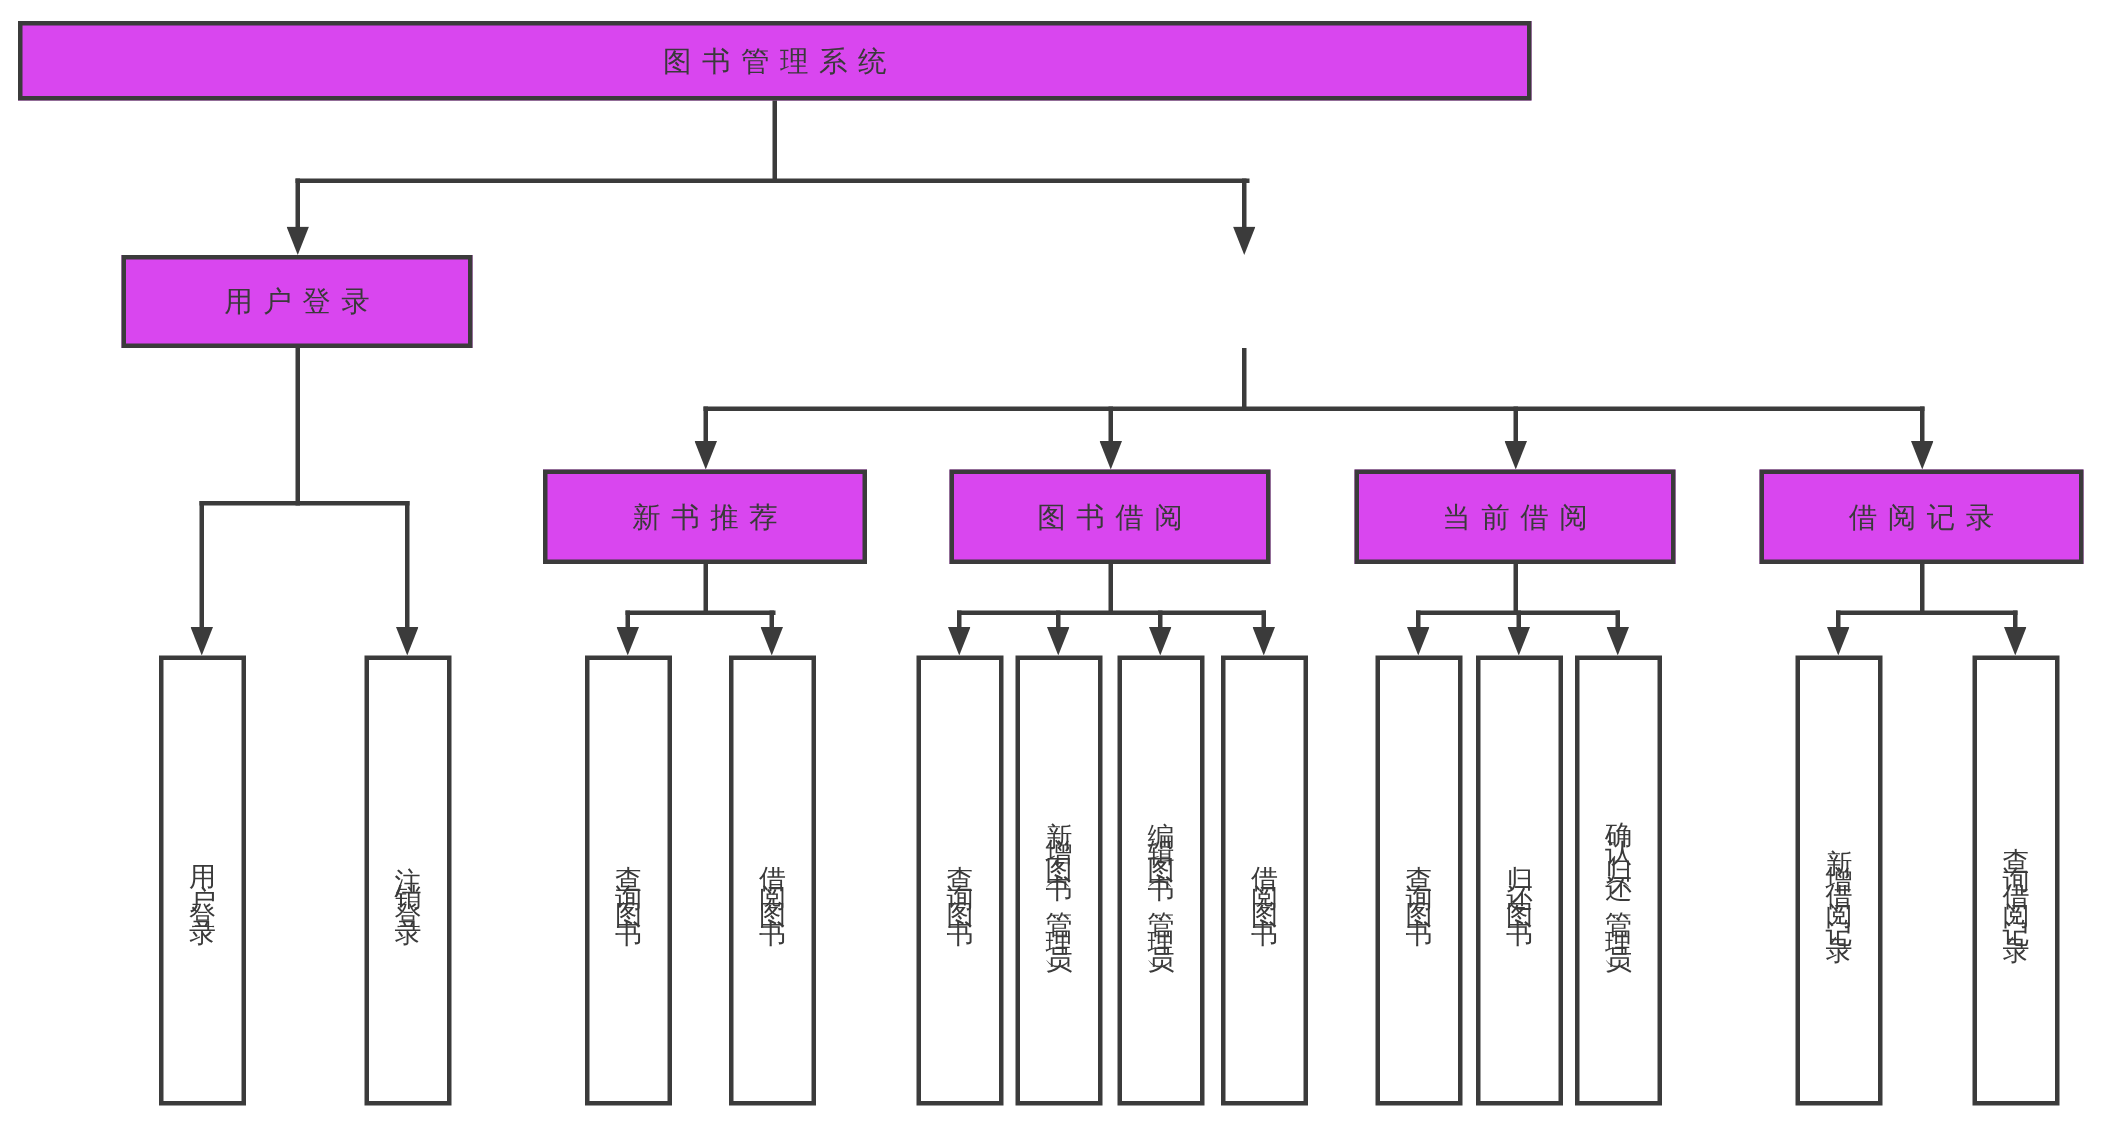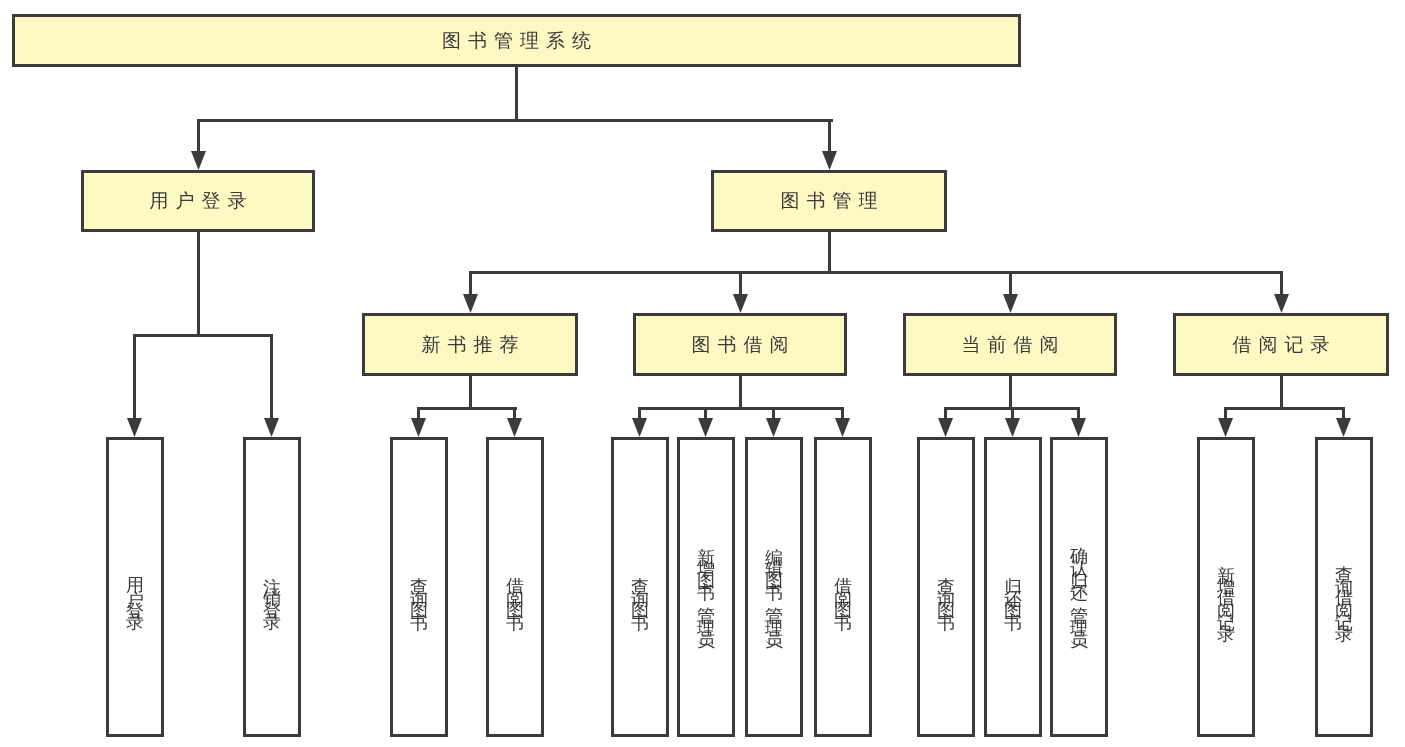--- a/index.html
+++ b/index.html
@@ -7,21 +7,21 @@
     position:relative;
     width:1405px;height:747px;
     background:#ffffff;
     font-family:"Liberation Sans", sans-serif;
     overflow:hidden;
   }
   .box{
     position:absolute;
     box-sizing:border-box;
     border:3px solid #3b3b3b;
-    background:#fef9c3;
+    background:#d946ef;
     display:flex;align-items:center;justify-content:center;
     color:#3a3a3a;
     font-size:19px;
     letter-spacing:7px;
     padding-left:7px; 
     white-space:nowrap;
   }
   .vbox{
     position:absolute;
     box-sizing:border-box;
@@ -66,23 +66,20 @@
 
   <div class="vl" style="left:515px;top:67px;height:55px;"></div>
   <div class="hl" style="left:197px;top:119px;width:636px;"></div>
   <div class="vl" style="left:197px;top:119px;height:34px;"></div>
   <div class="vl" style="left:828px;top:119px;height:34px;"></div>
   <span class="ar" style="left:191px;top:151px;"></span>
   <span class="ar" style="left:822px;top:151px;"></span>
 
   <div class="box" style="left:81px;top:170px;width:234px;height:62px;">
     <span>用户登录</span>
-  </div>
-  <div class="box" style="left:711px;top:170px;width:236px;height:62px;">
-    <span>图书管理</span>
   </div>
 
   <div class="vl" style="left:197px;top:232px;height:105px;"></div>
   <div class="hl" style="left:133px;top:334px;width:140px;"></div>
   <div class="vl" style="left:133px;top:334px;height:86px;"></div>
   <div class="vl" style="left:270px;top:334px;height:86px;"></div>
   <span class="ar" style="left:127px;top:418px;"></span>
   <span class="ar" style="left:264px;top:418px;"></span>
 
   <div class="vl" style="left:828px;top:232px;height:42px;"></div>

